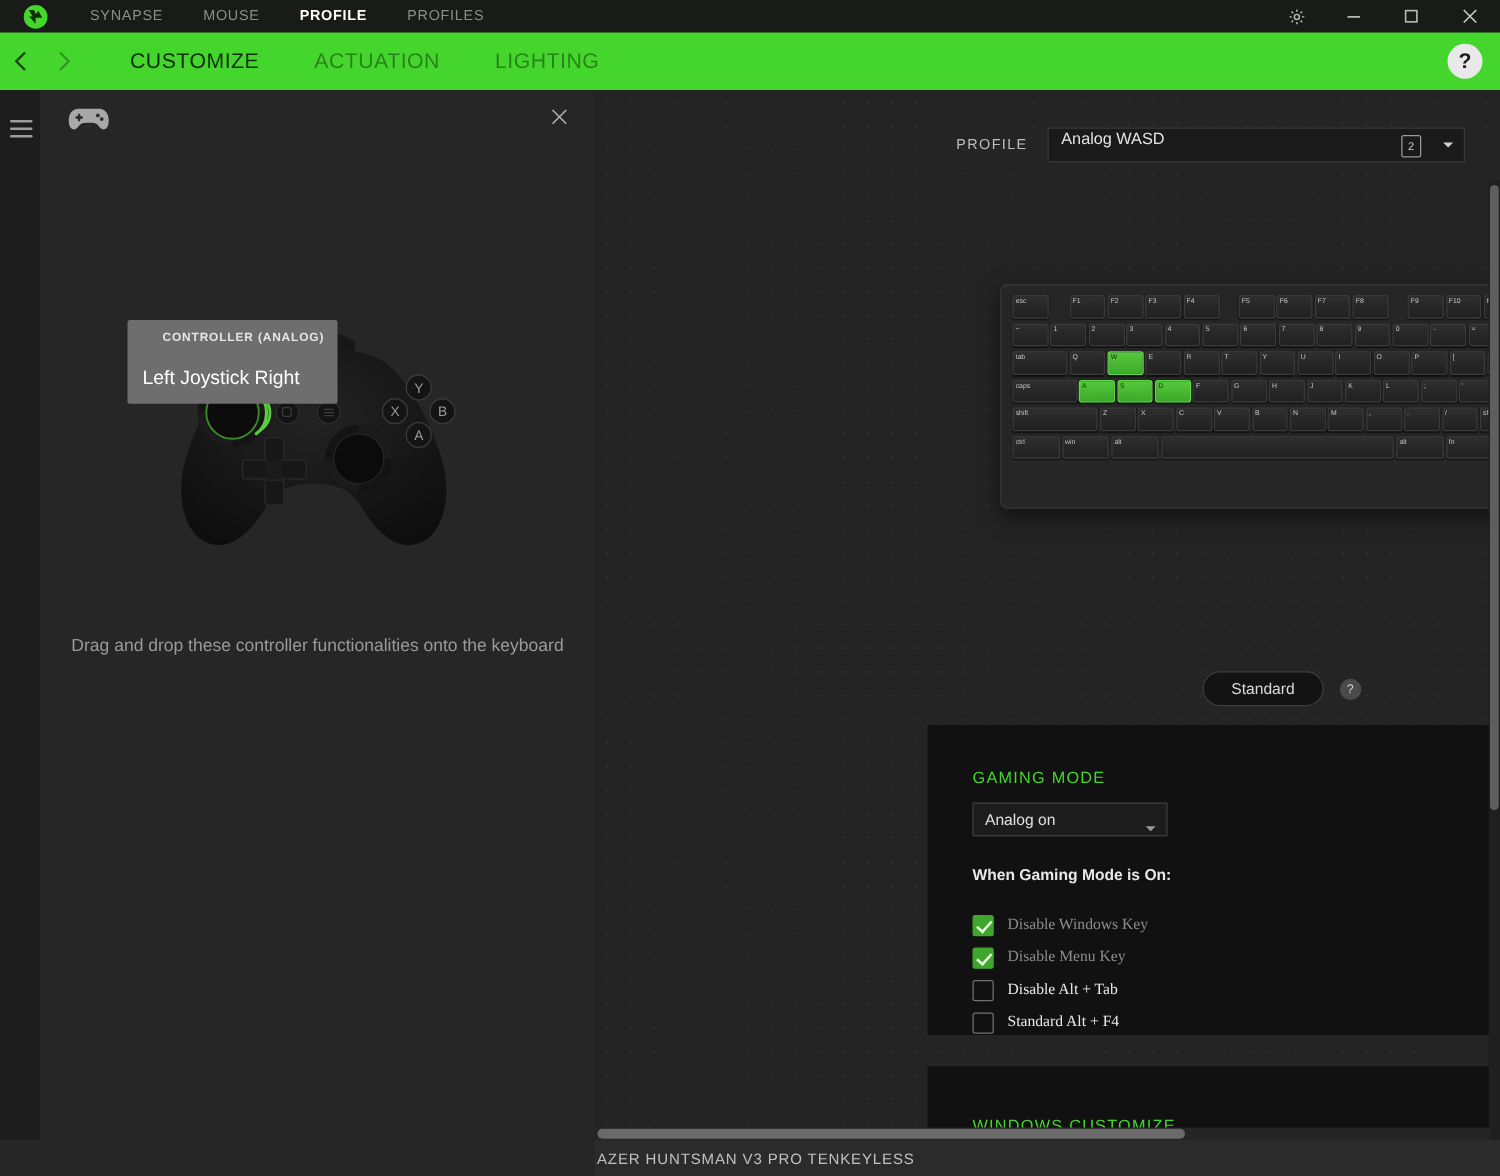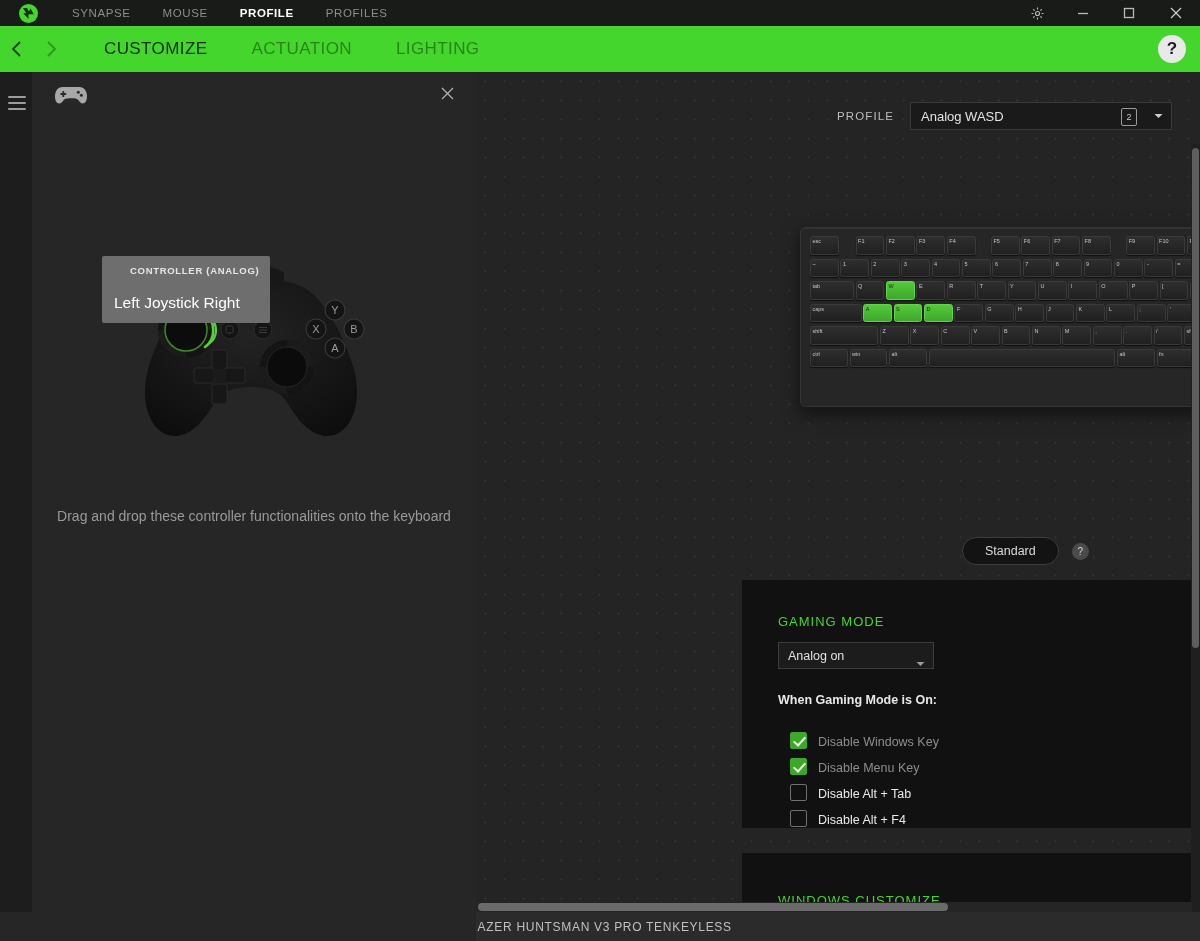--- a/index.html
+++ b/index.html
@@ -110,22 +110,22 @@
     background-size: 19px 19px;
     overflow: hidden;
   }
   .profilerow {
     position: absolute; right: 28px; top: 30px; display: flex; align-items: center;
   }
   .profile-label {
     font-size: 11.5px; letter-spacing: 1.1px; color: #bdbdbd; margin-right: 16px;
   }
   .profile-select {
-    width: 262px; height: 28px; background: #1a1a1a; border: 1px solid #3a3a3a;
-    display: flex; align-items: center; position: relative; cursor: pointer;
+    width: 334px; height: 28px; background: #1a1a1a; border: 1px solid #3a3a3a;
+    display: flex; align-items: flex-start; position: relative; cursor: pointer;
   }
   .profile-value { font-size: 13px; color: #e3e3e3; padding-left: 10px; }
   .profile-badge {
     position: absolute; right: 34px; top: 5px; width: 16px; height: 18px;
     border: 1px solid #9a9a9a; border-radius: 2px; color: #c9c9c9;
     font-size: 9px; display: flex; align-items: center; justify-content: center;
   }
   .profile-caret {
     position: absolute; right: 0; top: 0; width: 26px; height: 26px;
     display: flex; align-items: center; justify-content: center;
@@ -173,21 +173,21 @@
     position: absolute; left: 36px; top: 62px; width: 156px; height: 27px;
     background: #1c1c1c; border: 1px solid #3c3c3c; display: flex; align-items: center;
     cursor: pointer;
   }
   .mode-value { font-size: 12.5px; color: #e0e0e0; padding-left: 9px; }
   .mode-caret { position: absolute; right: 8px; top: 10px; }
   .when-label {
     position: absolute; left: 36px; top: 113px; font-size: 12.5px;
     color: #e8e8e8; font-weight: bold;
   }
-  .cbrow { position: absolute; left: 48px; display: flex; align-items: flex-end; cursor: pointer; }
+  .cbrow { position: absolute; left: 36px; display: flex; align-items: flex-start; cursor: pointer; font-family: Liberation Serif, serif; }
   .cbox {
     width: 17px; height: 17px; border: 1.5px solid #707070; border-radius: 2px;
     margin-right: 11px; background: transparent; position: relative; flex: none;
   }
   .cbox.on { background: #3fa62c; border-color: #3fa62c; }
   .cbox.on:after {
     content: ""; position: absolute; left: 5px; top: 1px; width: 5px; height: 10px;
     border: solid #e8ffe1; border-width: 0 2px 2px 0; transform: rotate(42deg);
   }
   .cblabel { font-size: 12.5px; color: #e9e9e9; }
@@ -503,21 +503,21 @@
         <div class="cbrow" style="top:178px">
           <div class="cbox on"></div>
           <div class="cblabel dim">Disable Menu Key</div>
         </div>
         <div class="cbrow" style="top:204px">
           <div class="cbox"></div>
           <div class="cblabel">Disable Alt + Tab</div>
         </div>
         <div class="cbrow" style="top:230px">
           <div class="cbox"></div>
-          <div class="cblabel">Disable Alt + F4</div>
+          <div class="cblabel">Standard Alt + F4</div>
         </div>
       </div>
 
       <div class="card" id="windows-card">
         <div class="card-title" style="top:40px">WINDOWS CUSTOMIZE</div>
       </div>
     </div>
 
     <div class="vscroll">
       <div class="vthumb"></div>

